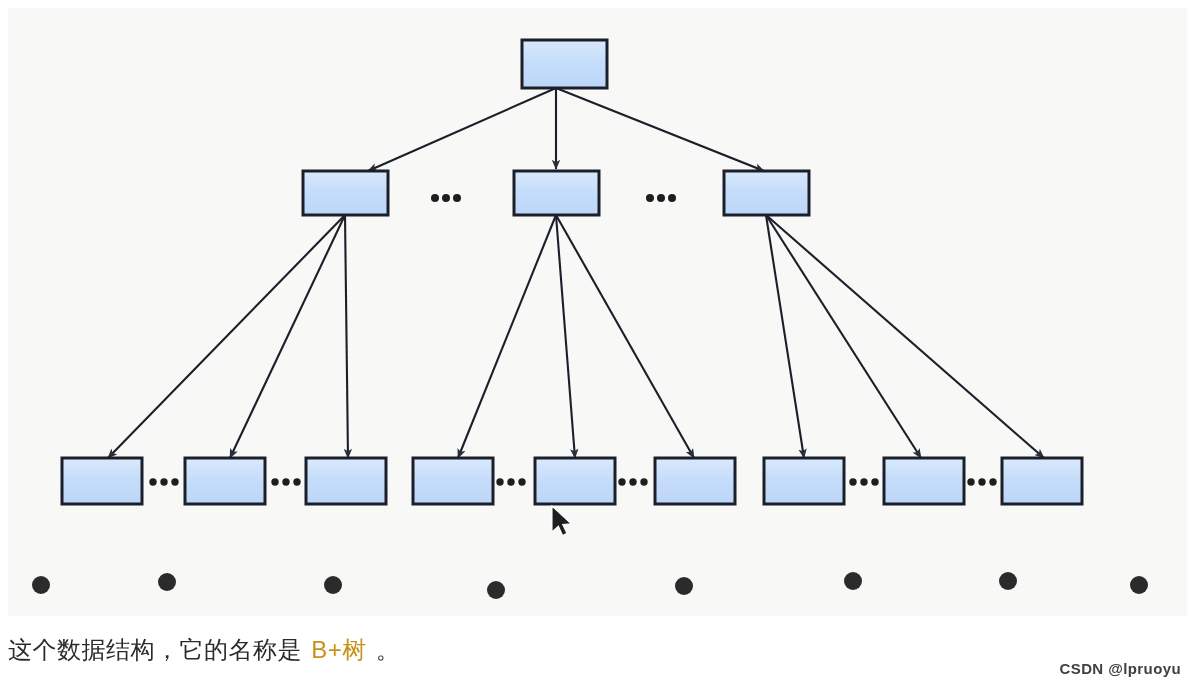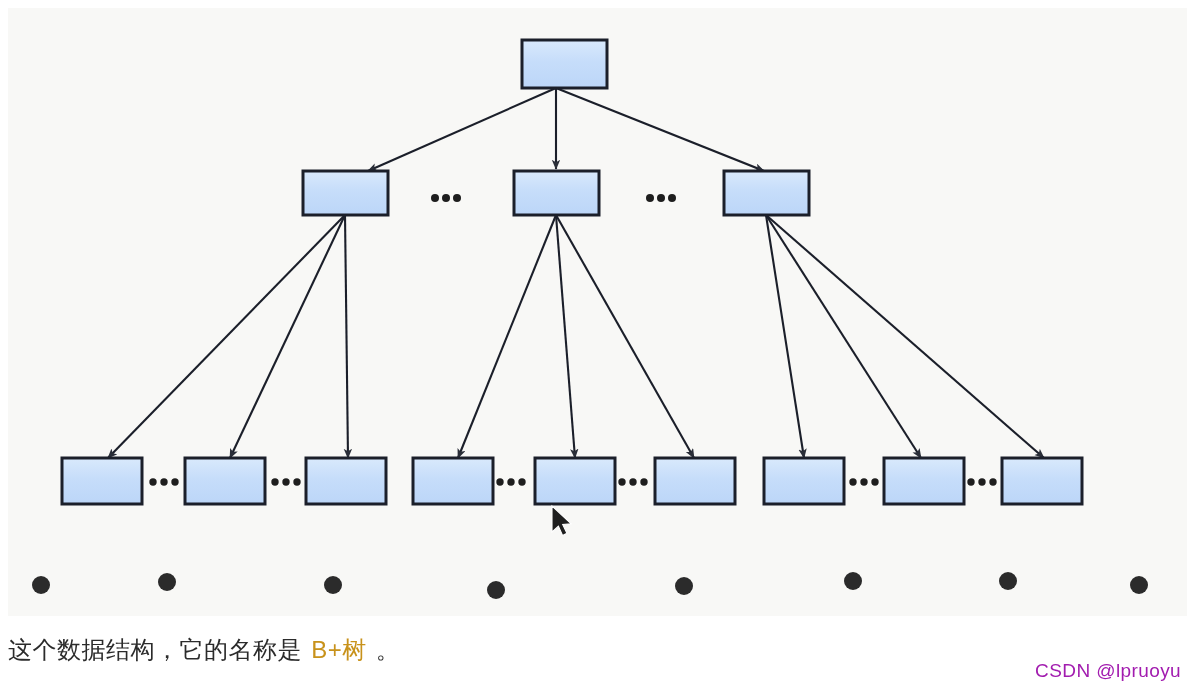--- a/index.html
+++ b/index.html
@@ -54,23 +54,24 @@
     white-space: nowrap;
   }
   #caption-text .hl {
     color: #c8921b;
     padding: 0 2px;
   }
   #watermark {
     position: absolute;
     right: 14px;
     top: 36px;
-    font-size: 19px;
-    color: #a21caf;
+    font-size: 15px;
+    color: #404040;
     letter-spacing: 0.4px;
+    font-weight: bold;
   }
   .node-rect {
     fill: url(#nodeGrad);
     stroke: #1b1f2a;
     stroke-width: 3;
   }
   .edge-line {
     stroke: #1b1f2a;
     stroke-width: 2.1;
     fill: none;

